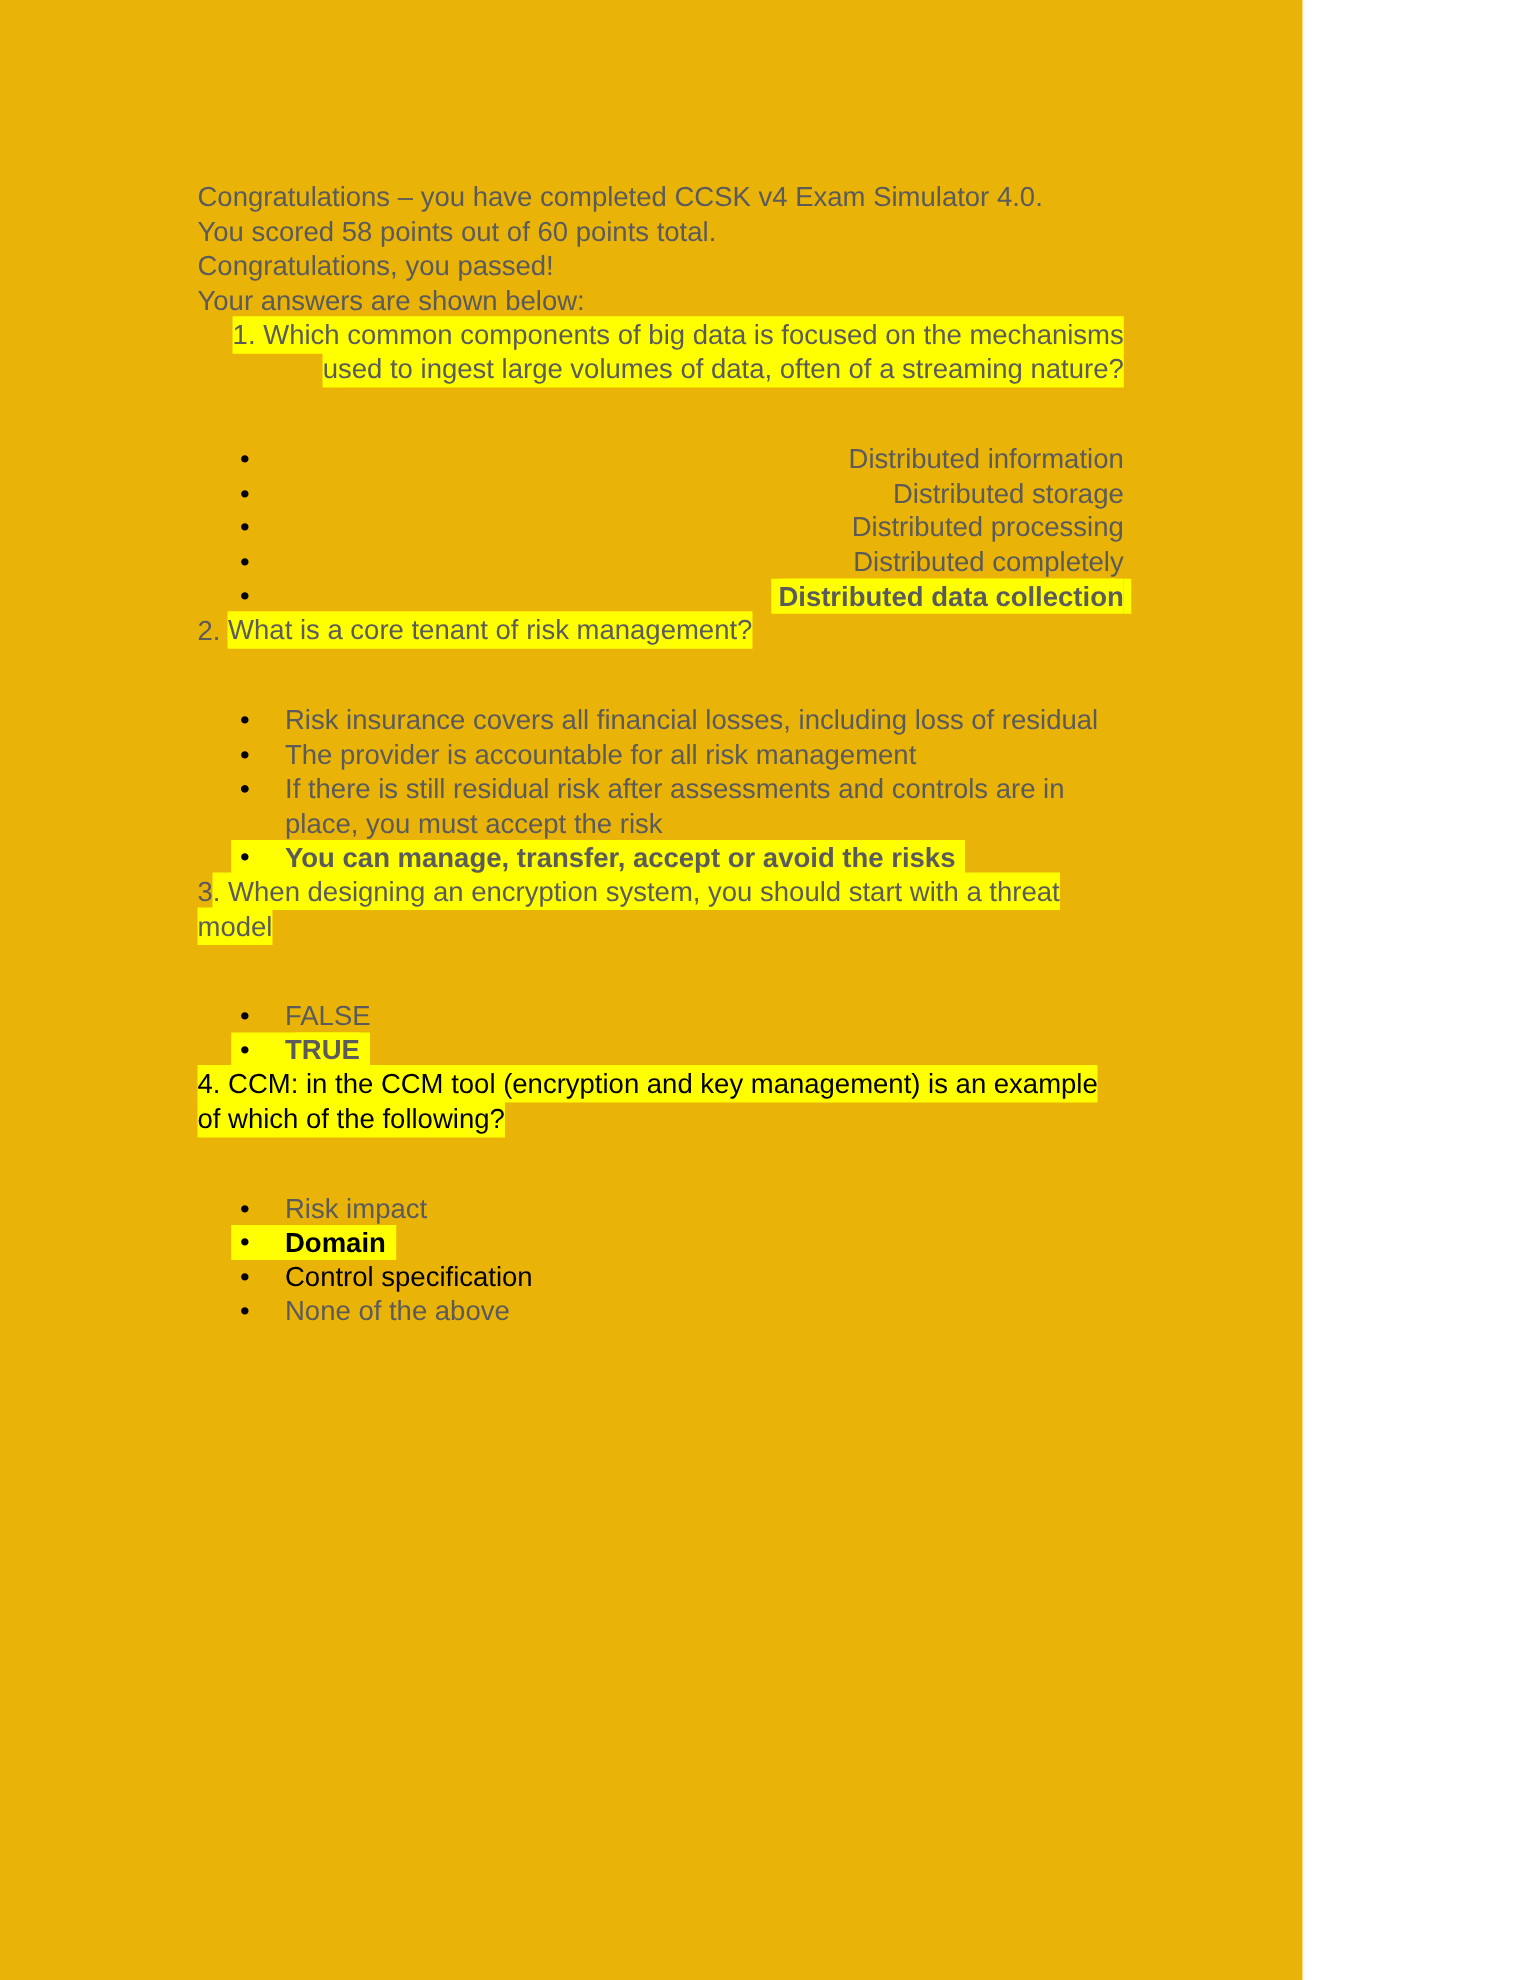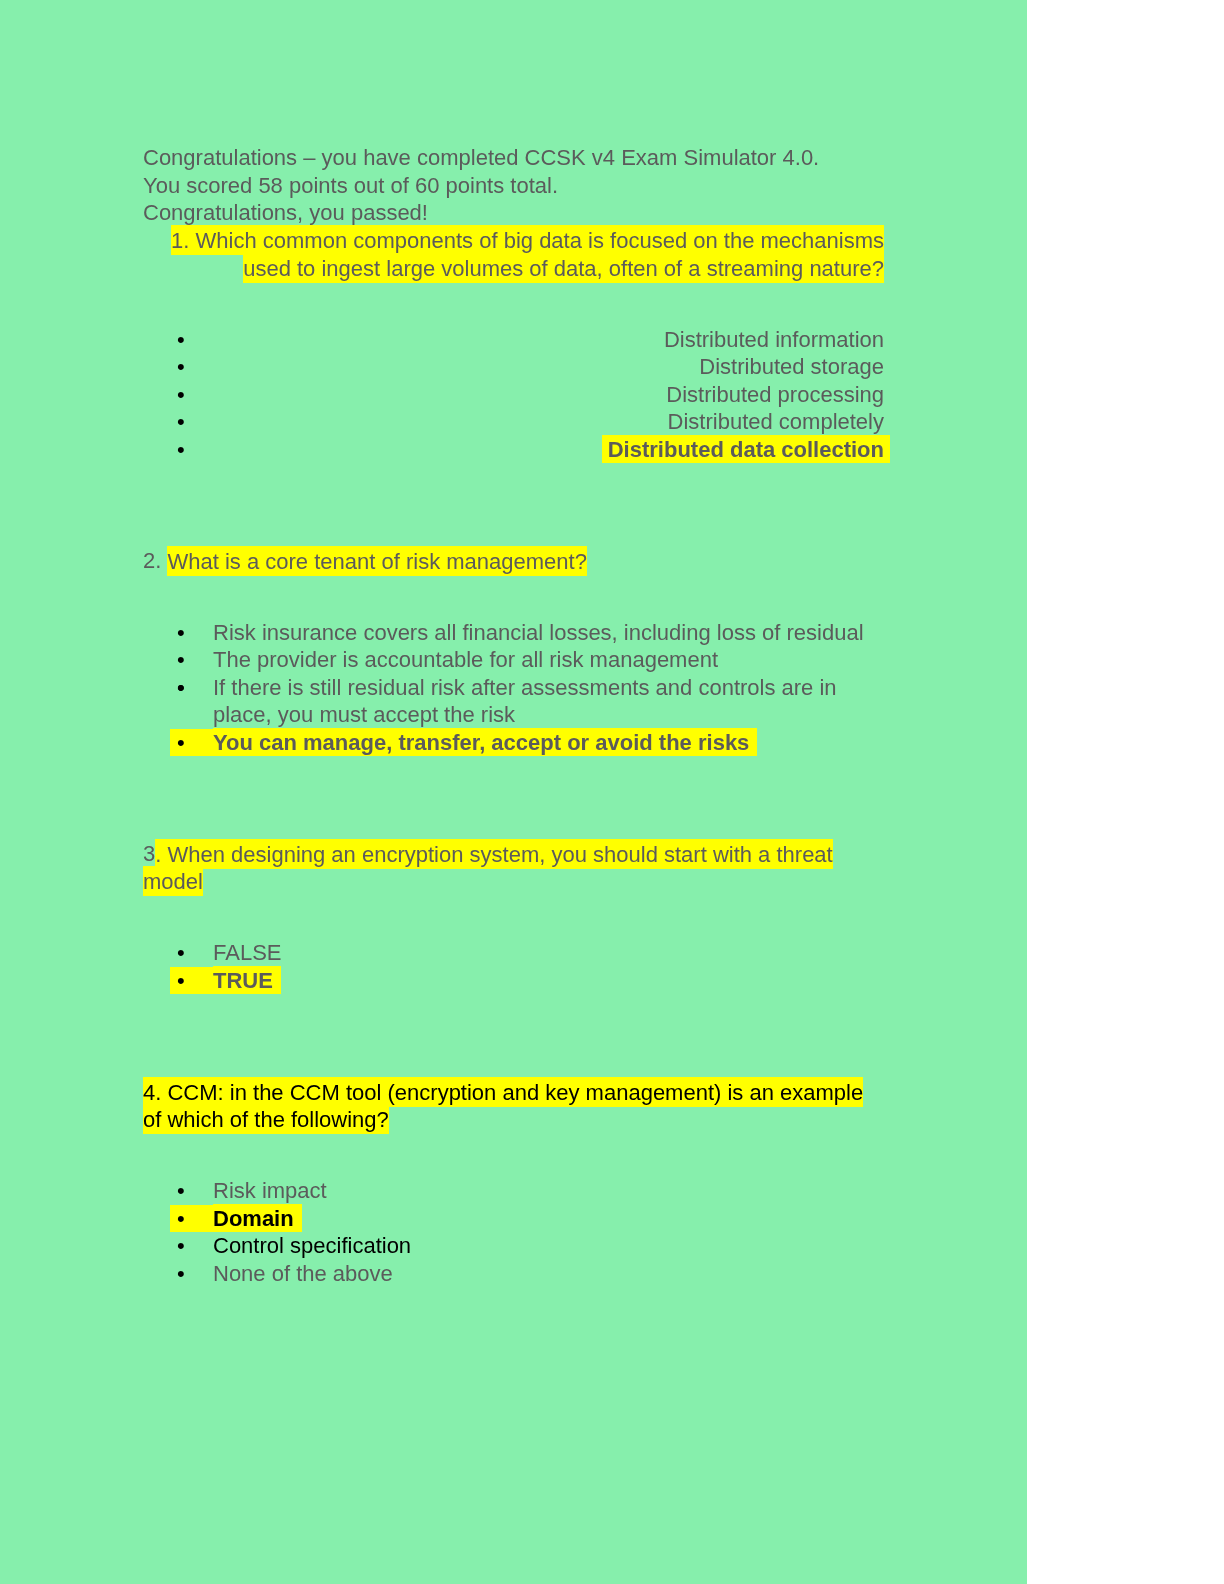--- a/index.html
+++ b/index.html
@@ -1,38 +1,39 @@
 <!DOCTYPE html>
 <html><head>
 <meta charset="utf-8">
 <style>
   html, body { margin: 0; padding: 0; background: #ffffff; }
   .page {
     position: relative;
     width: 1027px;
     height: 1584px;
-    background: #86efac;
+    background: #eab308;
     overflow: hidden;
     font-family: "Liberation Sans", sans-serif;
     color: #5b5b5b;
+    padding-left: 15px;
   }
   .content { padding: 144px 143px 0 143px; }
   p.line, p.question {
     margin: 0;
     font-size: 22px;
     line-height: 27.5px;
   }
   strong { font-weight: bold; }
   mark {
     background: #ffff00;
     color: inherit;
     padding: 2.5px 0;
   }
   mark.black-text { color: #000000; }
-  .qblock { margin-top: 84px; }
+  .qblock { }
   .qblock.first { margin-top: 0; text-align: right; }
   .options { margin-top: 44px; }
   .option {
     position: relative;
     padding-left: 70px;
     font-size: 22px;
     line-height: 27.5px;
   }
   .bullet {
     position: absolute;
@@ -68,20 +69,21 @@
 </style>
 </head>
 <body>
 
 <div class="page">
   <div class="content">
 
     <p class="line">Congratulations – you have completed CCSK v4 Exam Simulator 4.0.</p>
     <p class="line">You scored 58 points out of 60 points total.</p>
     <p class="line">Congratulations, you passed!</p>
+    <p class="line">Your answers are shown below:</p>
 
     <section class="qblock first">
       <p class="question"><span class="q-prefix"></span><mark>1. Which common components of big data is focused on the mechanisms used to ingest large volumes of data, often of a streaming nature?</mark></p>
       <div class="options">
         <div class="option"><span class="bullet">•</span><span class="opt-text">Distributed information</span></div>
         <div class="option"><span class="bullet">•</span><span class="opt-text">Distributed storage</span></div>
         <div class="option"><span class="bullet">•</span><span class="opt-text">Distributed processing</span></div>
         <div class="option"><span class="bullet">•</span><span class="opt-text">Distributed completely</span></div>
         <div class="option"><span class="bullet">•</span><span class="opt-text bold hl-text">Distributed data collection</span></div>
       </div>

